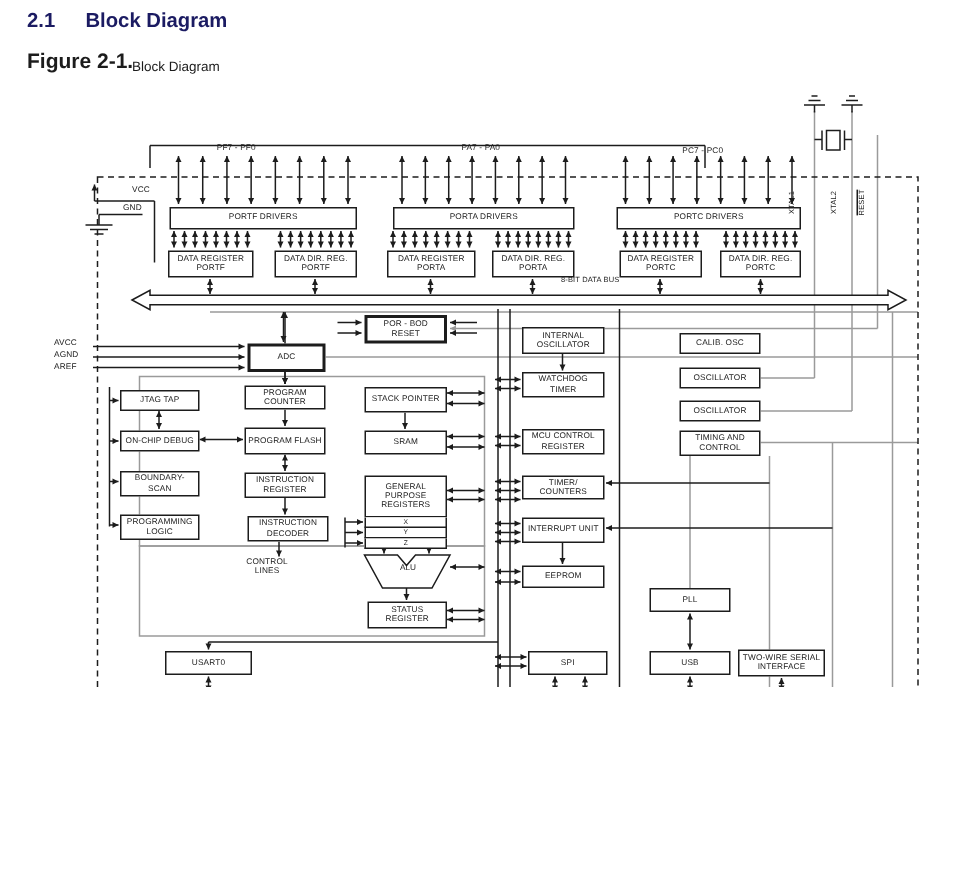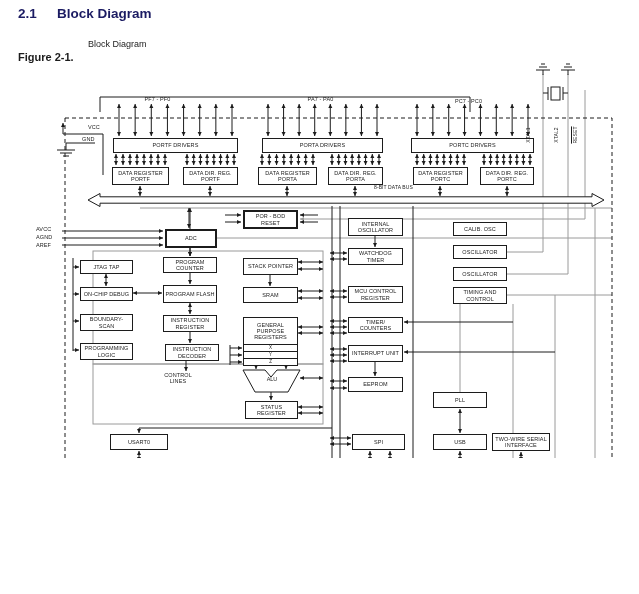--- a/index.html
+++ b/index.html
@@ -1,20 +1,20 @@
 <!DOCTYPE html>
 <html><head>
 <meta charset="utf-8">
 <style>
   *{box-sizing:border-box;margin:0;padding:0}
   html,body{background:#fff}
   body{width:639px;height:594px;font-family:"Liberation Sans",sans-serif;color:#1c1c1c}
   #page{position:relative;width:639px;height:458px;overflow:hidden;background:#fff}
   .h1n,.h1t{position:absolute;top:6px;font-weight:bold;font-size:13.5px;color:#1b1b62}
-  .fign{position:absolute;top:51px;font-size:11px;font-weight:bold}
+  .fign{position:absolute;top:32px;font-size:14px;font-weight:bold}
   .figt{position:absolute;top:39px;font-size:9px}
   #wires{position:absolute;left:0;top:0;z-index:1}
   .blk{position:absolute;background:#fff;border:1px solid #1c1c1c;display:flex;align-items:center;justify-content:center;
        text-align:center;font-size:5.5px;line-height:1.12;letter-spacing:.1px;z-index:2;padding:1px}
   .bold2{border-width:2px}
   .lbl{position:absolute;font-size:5.5px;letter-spacing:.1px;z-index:3;line-height:1.1}
   .ctr{text-align:center}
   .vlab{transform:rotate(-90deg);transform-origin:center;text-align:center;font-size:5px;white-space:nowrap}
   .vwrap{transform:rotate(-90deg);transform-origin:center;text-align:center;font-size:5px}
   .ov{text-decoration:overline}

